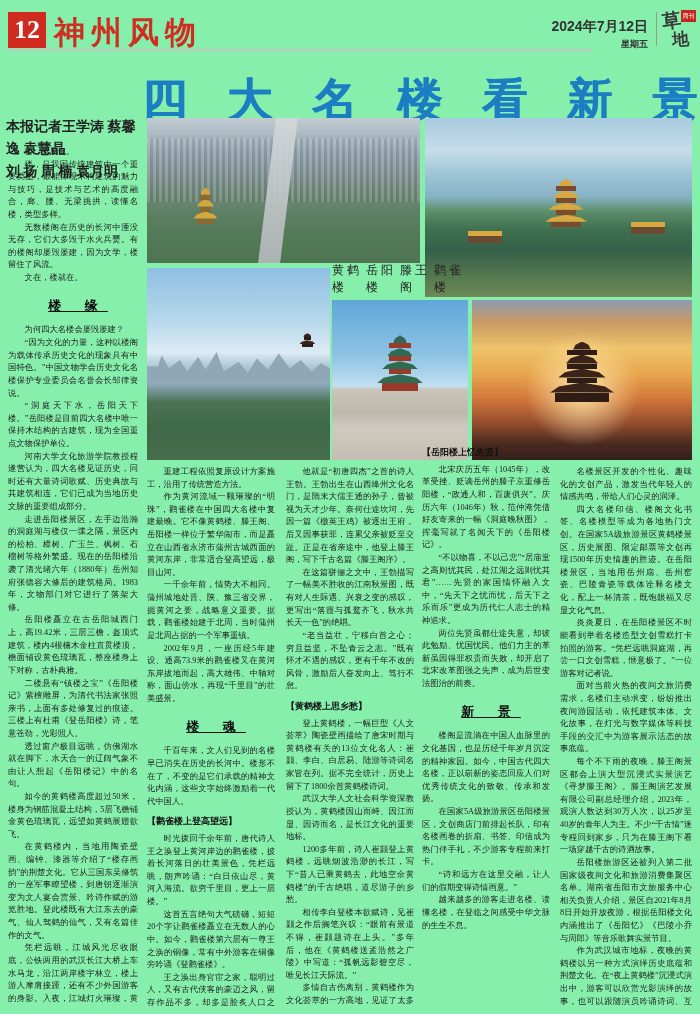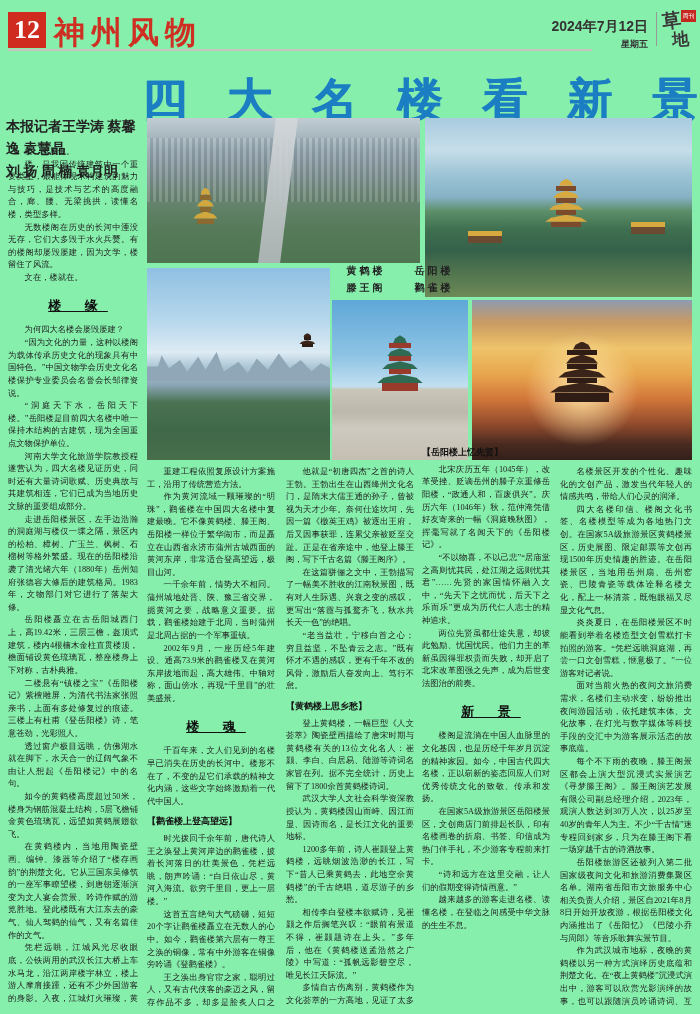--- a/index.html
+++ b/index.html
@@ -69,22 +69,22 @@
   .pagoda i{display:block;}
   .pagoda .rf{background:var(--rc);clip-path:polygon(0 100%,14% 40%,50% 0,86% 40%,100% 100%);height:7px;}
   .pagoda .bd{background:var(--bc);width:46%;height:5px;}
   .pg-gold{--rc:#d8a93f;--bc:#7c4a2c;}
   .pg-green{--rc:#2f6b52;--bc:#9a3a2b;}
   .pg-dark{--rc:#3a241a;--bc:#2f1d15;}
   .pg-small{--rc:#d2a83c;--bc:#8a6a30;}
 
   
   #captions{position:absolute;left:332px;top:262px;width:136px;height:34px;display:grid;
-    grid-template-columns:1fr 1fr;align-items:center;justify-items:center;
-    font-size:10px;letter-spacing:3px;color:#222;font-weight:bold;}
+    grid-template-columns:1fr 1fr 1fr 1fr;align-items:center;justify-items:center;
+    font-size:12px;letter-spacing:3px;color:#222;}
 </style>
 </head>
 <body>
 
 <div id="page">
 
   <div id="pagenum">12</div>
   <div id="secname">神州风物</div>
   <div id="headrule"></div>
   <div id="dateblock">

